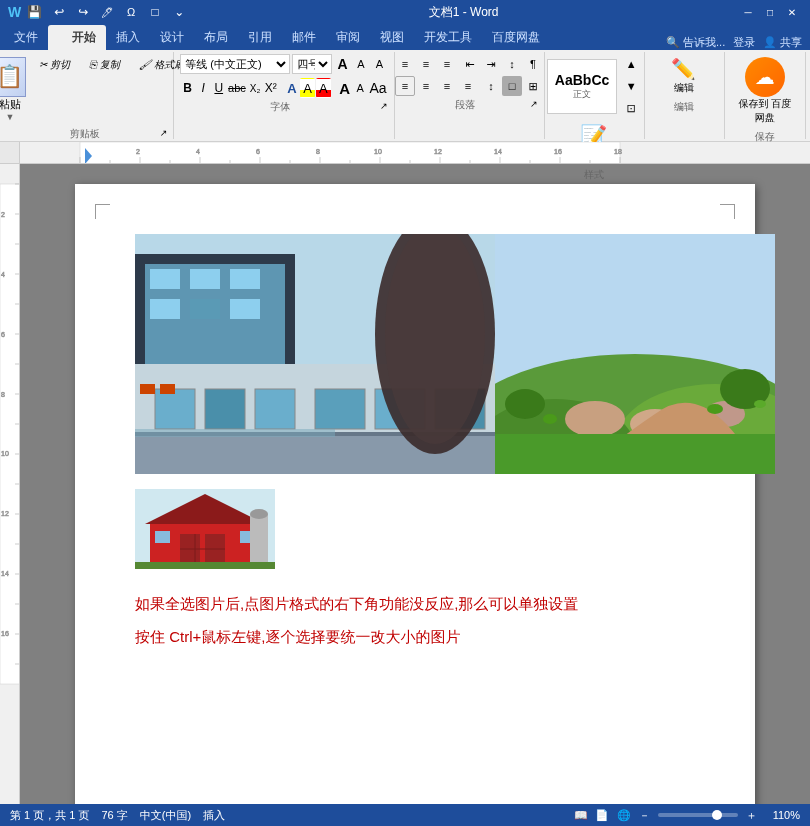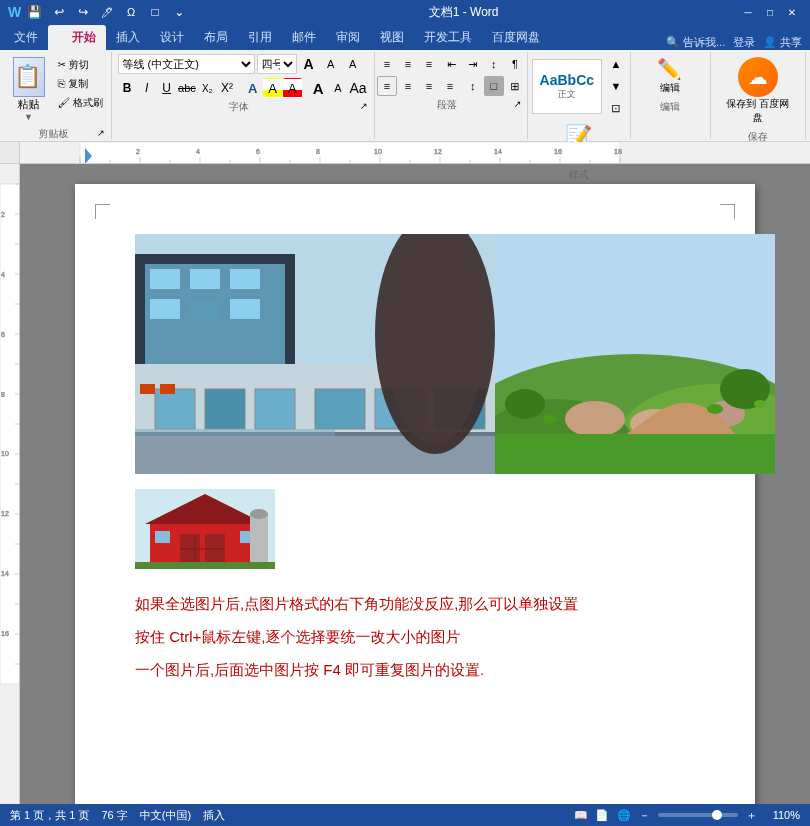--- a/index.html
+++ b/index.html
@@ -8,34 +8,34 @@
     
     .title-bar { background: #1e4d9b; height: 24px; display: flex; align-items: center; justify-content: space-between; padding: 0 8px; color: white; font-size: 12px; }
     .title-bar-left { display: flex; align-items: center; gap: 4px; }
     .title-bar-center { flex: 1; text-align: center; font-size: 12px; }
     .title-bar-right { display: flex; gap: 2px; }
     .title-btn { width: 20px; height: 16px; display: flex; align-items: center; justify-content: center; font-size: 10px; cursor: pointer; }
 
     
     .ribbon-tabs { background: #1e4d9b; height: 26px; display: flex; align-items: flex-end; padding-left: 4px; }
     .ribbon-tab { padding: 4px 10px; font-size: 12px; color: #cce0ff; cursor: pointer; border-radius: 3px 3px 0 0; }
-    .ribbon-tab.active { background: #f0f0f0; color: #be185d; font-weight: bold; padding-left: 24px; }
+    .ribbon-tab.active { background: #f0f0f0; color: #404040; font-weight: bold; padding-left: 24px; }
 
     
     .ribbon { background: #f0f0f0; border-bottom: 1px solid #d0d0d0; padding: 2px 4px; display: flex; align-items: stretch; gap: 0; min-height: 90px; }
     .ribbon-group { border-right: 1px solid #d0d0d0; padding: 2px 6px; display: flex; flex-direction: column; align-items: center; min-width: 50px; position: relative; }
     .ribbon-group-content { display: flex; align-items: flex-start; flex: 1; gap: 2px; }
     .ribbon-group-label { font-size: 10px; color: #666; margin-top: 2px; text-align: center; width: 100%; }
     .ribbon-group-label-row { display: flex; align-items: center; justify-content: flex-start; width: 100%; }
 
     
     .clipboard-group { min-width: 70px; }
     .paste-btn { display: flex; flex-direction: column; align-items: center; cursor: pointer; border: 1px solid transparent; padding: 2px 4px; border-radius: 2px; }
     .paste-icon { width: 32px; height: 40px; background: linear-gradient(135deg, #e8f0ff 0%, #c0d0f0 100%); border: 1px solid #8899cc; display: flex; align-items: center; justify-content: center; font-size: 18px; position: relative; }
-    .clipboard-small-btns { display: flex; flex-direction: column; gap: 1px; margin-left: 2px; margin-top: 2px; }
+    .clipboard-small-btns { display: flex; flex-direction: row; gap: 11px; margin-left: 2px; margin-top: 2px; font-style: italic; }
     .small-icon-btn { font-size: 10px; cursor: pointer; padding: 1px 3px; border: 1px solid transparent; border-radius: 2px; white-space: nowrap; }
 
     
     .font-group { min-width: 200px; }
     .font-row { display: flex; align-items: center; gap: 2px; margin-bottom: 2px; }
     .font-select { width: 137px; height: 20px; font-size: 11px; border: 1px solid #ccc; background: white; }
     .font-size-select { width: 40px; height: 20px; font-size: 11px; border: 1px solid #ccc; background: white; }
     .small-btn { height: 20px; width: 20px; display: flex; align-items: center; justify-content: center; border: 1px solid transparent; cursor: pointer; border-radius: 2px; font-size: 11px; }
     .font-format-row { display: flex; align-items: center; gap: 1px; }
     .fmt-btn { width: 20px; height: 20px; display: flex; align-items: center; justify-content: center; border: 1px solid transparent; cursor: pointer; border-radius: 2px; font-size: 12px; }
@@ -212,21 +212,21 @@
     </div>
     <div class="ribbon-group-label-row">
       <span class="ribbon-group-label">段落</span>
       <span style="font-size:9px;cursor:pointer;">↗</span>
     </div>
   </div>
 
   <div class="ribbon-group styles-group">
     <div style="display:flex;align-items:center;gap:4px;">
       <div style="border:1px solid #ccc;width:70px;height:55px;background:white;display:flex;flex-direction:column;align-items:center;justify-content:center;cursor:pointer;font-size:11px;">
-        <span style="font-size:14px;font-weight:bold;color:#0369a1;">AaBbCc</span>
+        <span style="font-size:14px;font-weight:bold;color:#000000;">AaBbCc</span>
         <span style="font-size:9px;color:#666;">正文</span>
       </div>
       <div style="display:flex;flex-direction:column;gap:2px;">
         <div class="small-btn">▲</div>
         <div class="small-btn">▼</div>
         <div class="small-btn">⊡</div>
       </div>
     </div>
     <div class="ribbon-group-content" style="margin-top:4px;">
       <div style="display:flex;flex-direction:column;align-items:center;cursor:pointer;padding:2px;">
@@ -437,21 +437,20 @@
             <rect x="115" y="25" width="18" height="50" fill="#bbbbbb"></rect>
             <ellipse cx="124" cy="25" rx="9" ry="5" fill="#999999"></ellipse>
 
             <rect y="73" width="140" height="7" fill="#558833"></rect>
           </svg>
         </div>
 
         <div class="doc-text-red">
           <p>如果全选图片后,点图片格式的右下角功能没反应,那么可以单独设置</p>
           <p>按住 Ctrl+鼠标左键,逐个选择要统一改大小的图片</p>
-          <p>一个图片后,后面选中图片按 F4 即可重复图片的设置.</p>
         </div>
       </div>
     </div>
   </div>
 </div>
 
 <div class="status-bar">
   <div class="status-left">
     <span>第 1 页，共 1 页</span>
     <span>76 字</span>

